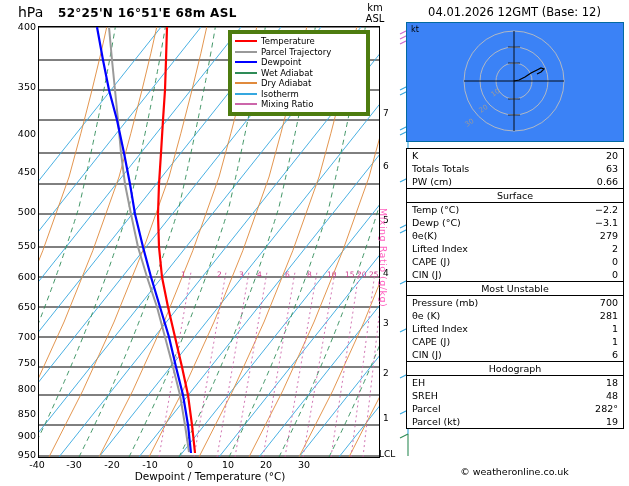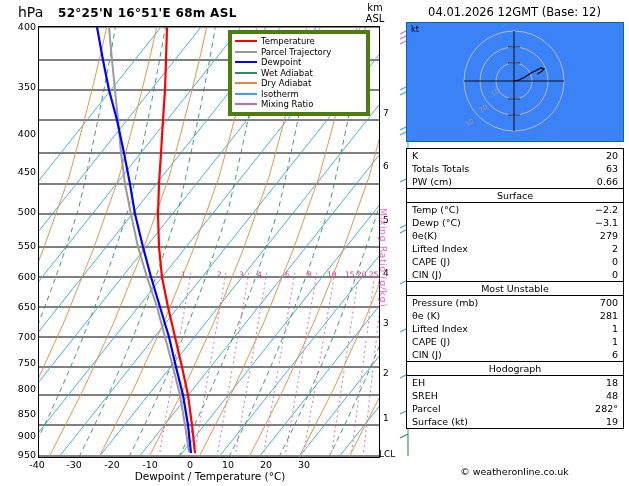--- a/index.html
+++ b/index.html
@@ -356,20 +356,20 @@
         </div>
       <div class="tr">
           <span>SREH</span>
           <span class="v">48</span>
         </div>
       <div class="tr">
           <span>Parcel</span>
           <span class="v">282°</span>
         </div>
       <div class="tr">
-          <span>Surface (kt)</span>
+          <span>Parcel (kt)</span>
           <span class="v">19</span>
         </div>
     </div>
 
     <div class="credit">© weatheronline.co.uk</div>
   </div>
 </div>
 
 </body></html>

